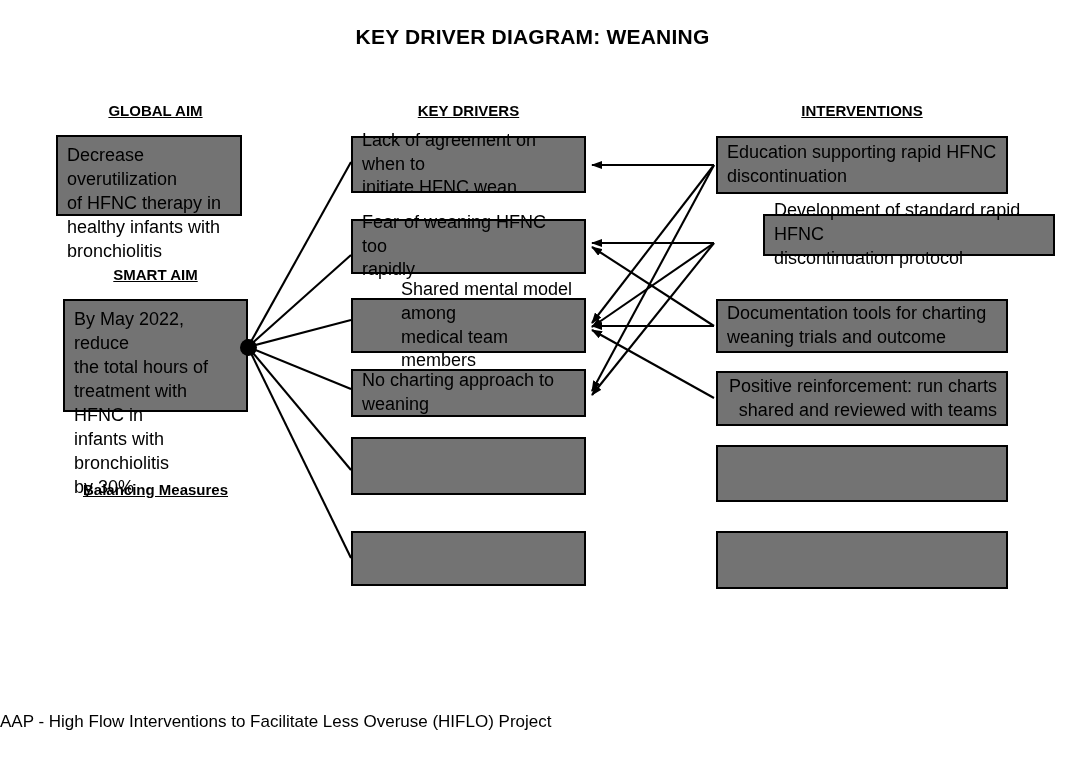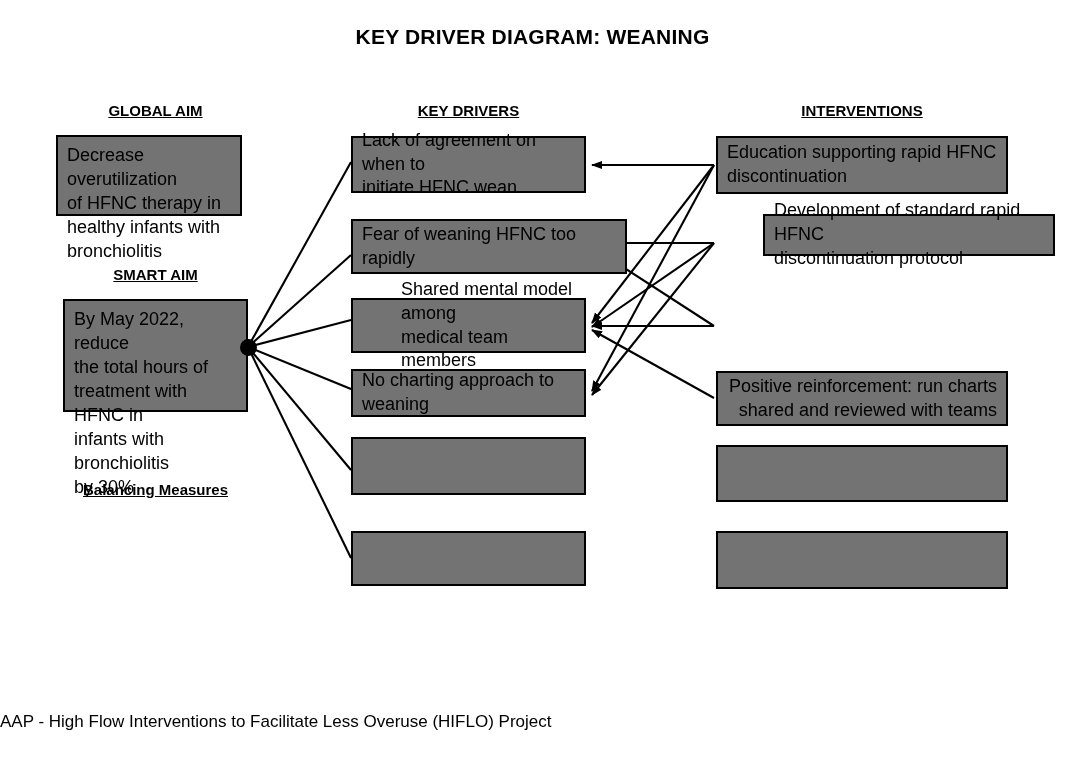--- a/index.html
+++ b/index.html
@@ -134,35 +134,37 @@
 infants with bronchiolitis
 by 30%</div>
   <div class="hub-dot" style="left:240px; top:339px;"></div>
 
   <div class="col-header" style="left:63px; top:481px; width:185px;">Balancing Measures</div>
 
   <div class="col-header" style="left:351px; top:102px; width:235px;">KEY DRIVERS</div>
 
   <div class="node vcenter" style="left:351px; top:136px; width:235px; height:57px;">Lack of agreement on when to
 initiate HFNC wean</div>
-  <div class="node vcenter" style="left:351px; top:219px; width:276px; height:55px;">Fear of weaning HFNC too
+  <div class="node vcenter" style="left:351px; top:219px; width:235px; height:55px;">Fear of weaning HFNC too
 rapidly</div>
   <div class="node vcenter" style="left:351px; top:298px; width:235px; height:55px;padding-left:48px;">Shared mental model among
 medical team members</div>
   <div class="node vcenter" style="left:351px; top:369px; width:235px; height:48px;">No charting approach to
 weaning</div>
   <div class="node empty" style="left:351px; top:437px; width:235px; height:58px;"></div>
   <div class="node empty" style="left:351px; top:531px; width:235px; height:55px;"></div>
 
   <div class="col-header" style="left:716px; top:102px; width:292px;">INTERVENTIONS</div>
 
   <div class="node vcenter" style="left:716px; top:136px; width:292px; height:58px;">Education supporting rapid HFNC
 discontinuation</div>
   <div class="node vcenter" style="left:716px; top:214px; width:292px; height:42px;margin-left:47px;">Development of standard rapid HFNC
 discontinuation protocol</div>
+  <div class="node vcenter" style="left:716px; top:299px; width:292px; height:54px;">Documentation tools for charting
+weaning trials and outcome</div>
   <div class="node vcenter" style="left:716px; top:371px; width:292px; height:55px;text-align:right;">Positive reinforcement: run charts
 shared and reviewed with teams</div>
   <div class="node empty" style="left:716px; top:445px; width:292px; height:57px;"></div>
   <div class="node empty" style="left:716px; top:531px; width:292px; height:58px;"></div>
 
   <div class="footer-note">AAP - High Flow Interventions to Facilitate Less Overuse (HIFLO) Project</div>
 
 </div>
 
 </body></html>

